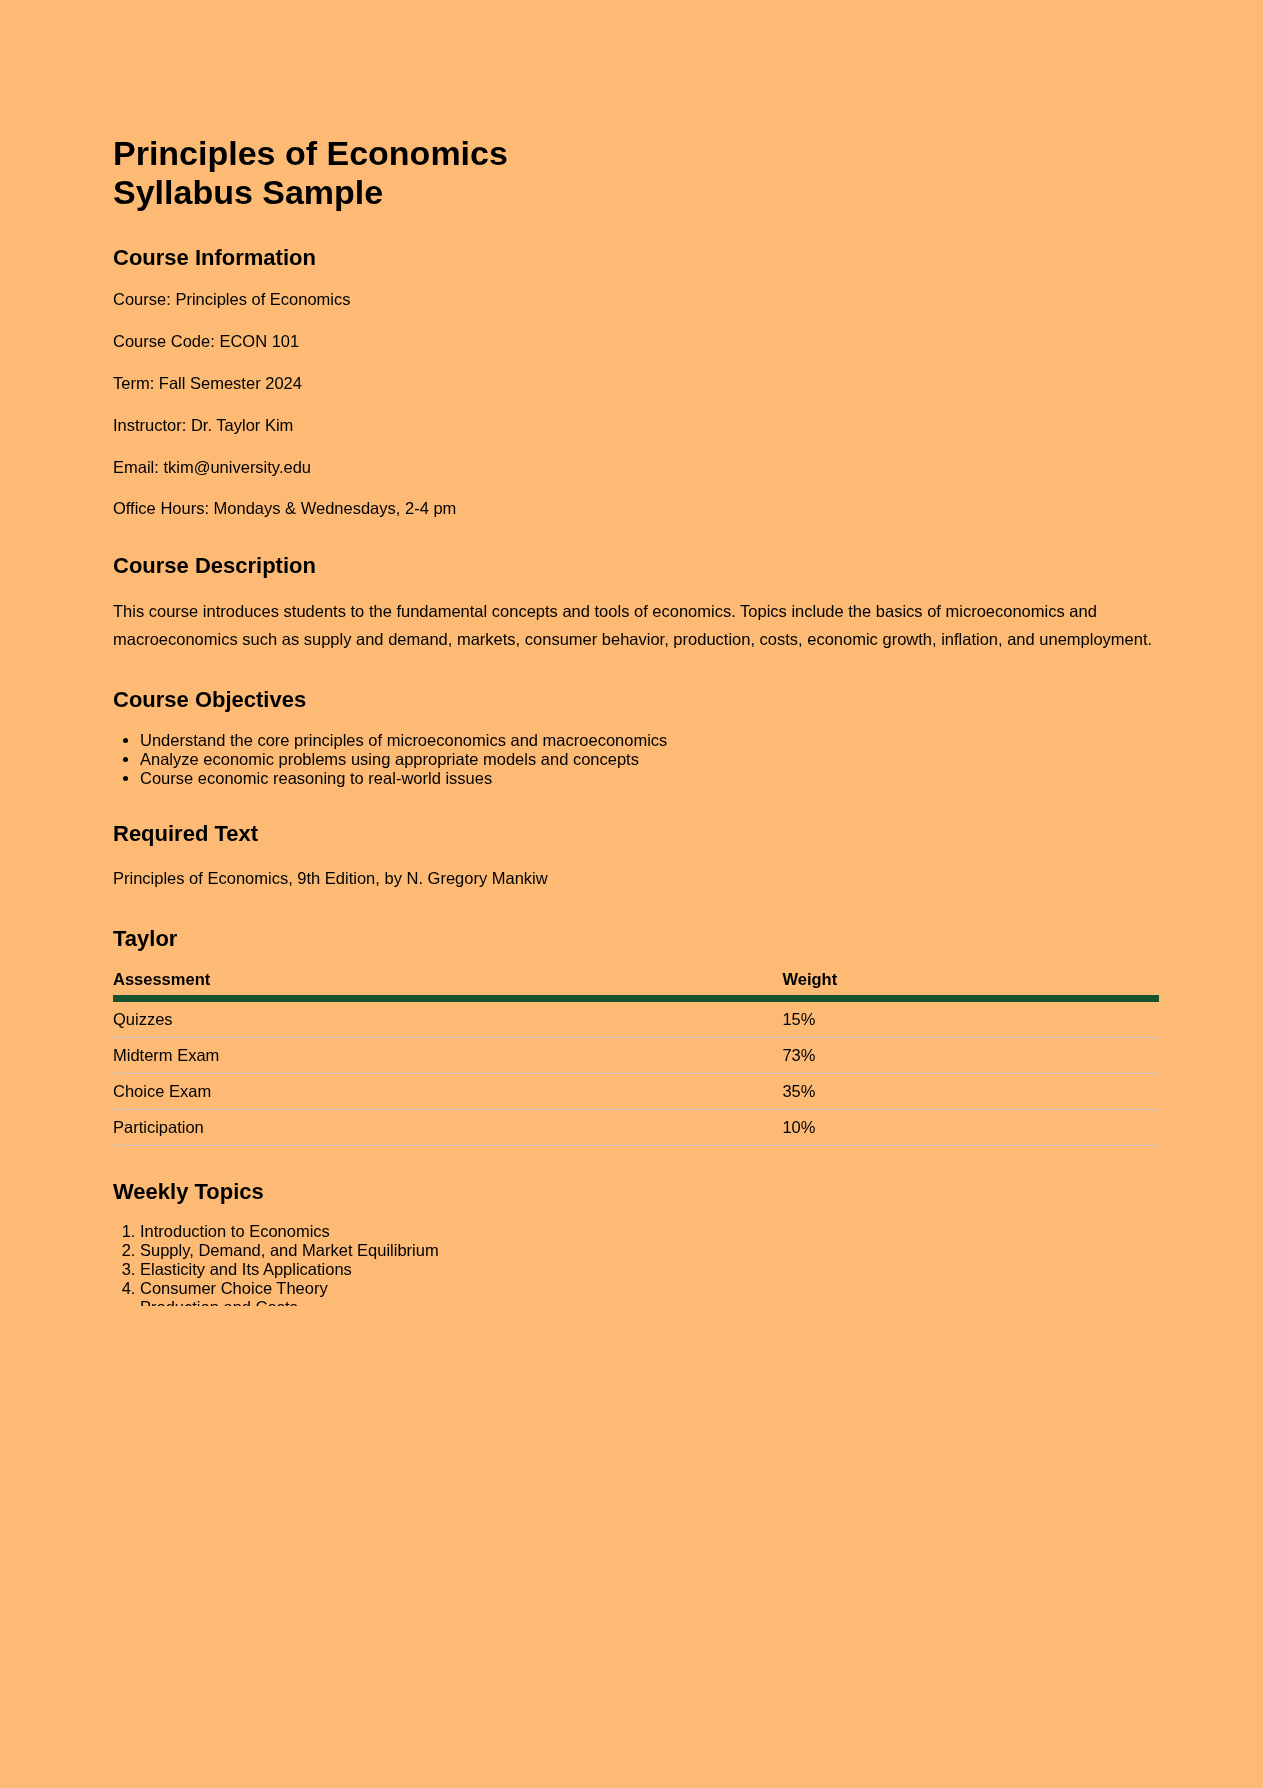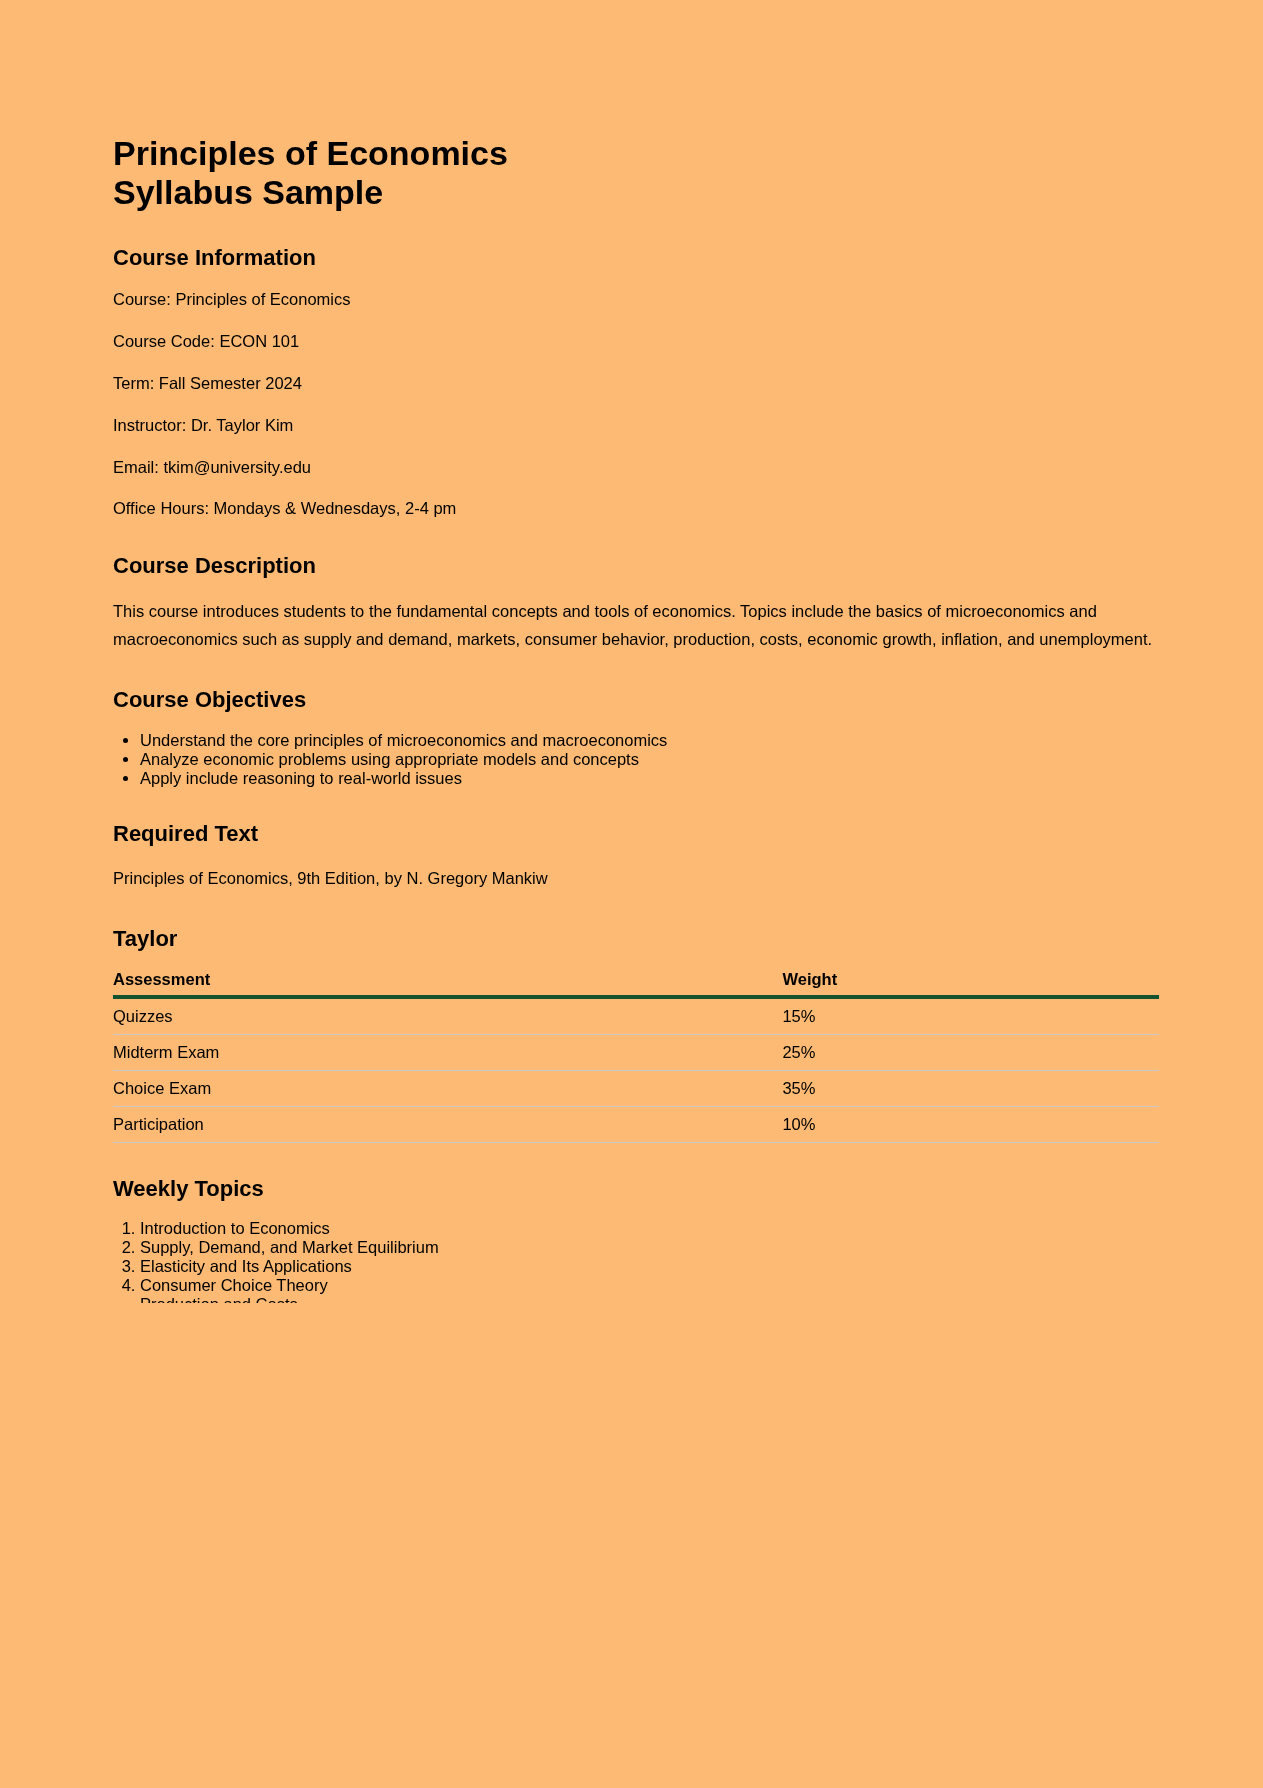--- a/index.html
+++ b/index.html
@@ -58,21 +58,21 @@
   table.grading {
     width: 100%;
     border-collapse: collapse;
     font-size: 16.5px;
     margin: 0;
   }
   table.grading th {
     text-align: left;
     font-weight: bold;
     padding: 0 0 6px 0;
-    border-bottom: 4px solid #14532d;
+    border-bottom: 7px solid #14532d;
   }
   table.grading td {
     text-align: left;
     padding: 8px 0;
     border-bottom: 1px solid #c9c9c9;
   }
   table.grading .col-assessment { width: 64%; }
   table.grading .col-weight { width: 36%; }
 </style>
 </head>
@@ -110,42 +110,42 @@
     <span class="value">Mondays &amp; Wednesdays, 2-4 pm</span>
   </p>
 
   <h2 class="section-heading">Course Description</h2>
   <p class="prose">This course introduces students to the fundamental concepts and tools of economics. Topics include the basics of microeconomics and macroeconomics such as supply and demand, markets, consumer behavior, production, costs, economic growth, inflation, and unemployment.</p>
 
   <h2 class="section-heading">Course Objectives</h2>
   <ul class="objectives">
     <li>Understand the core principles of microeconomics and macroeconomics</li>
     <li>Analyze economic problems using appropriate models and concepts</li>
-    <li>Apply include reasoning to real-world issues</li>
+    <li>Course economic reasoning to real-world issues</li>
   </ul>
 
   <h2 class="section-heading">Required Text</h2>
   <p class="prose">Principles of Economics, 9th Edition, by N. Gregory Mankiw</p>
 
   <h2 class="section-heading">Taylor</h2>
   <table class="grading">
     <thead>
       <tr>
         <th class="col-assessment">Assessment</th>
         <th class="col-weight">Weight</th>
       </tr>
     </thead>
     <tbody>
       <tr>
         <td>Quizzes</td>
         <td>15%</td>
       </tr>
       <tr>
         <td>Midterm Exam</td>
-        <td>25%</td>
+        <td>73%</td>
       </tr>
       <tr>
         <td>Choice Exam</td>
         <td>35%</td>
       </tr>
       <tr>
         <td>Participation</td>
         <td>10%</td>
       </tr>
     </tbody>

